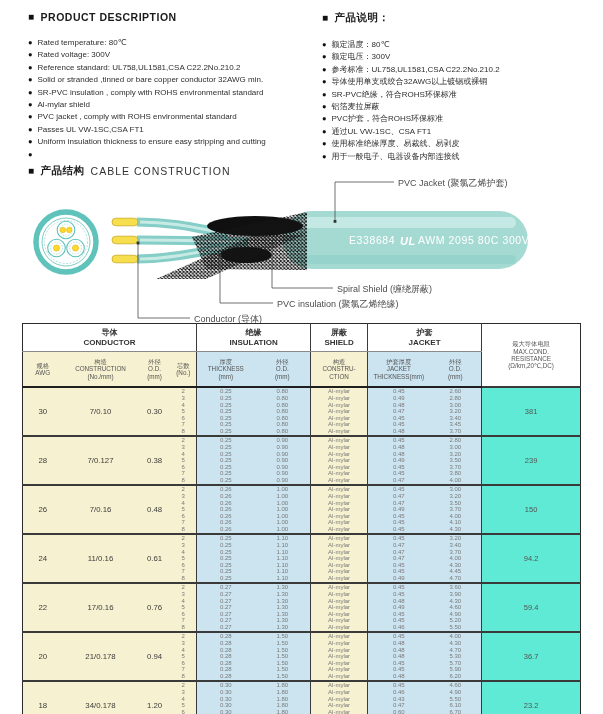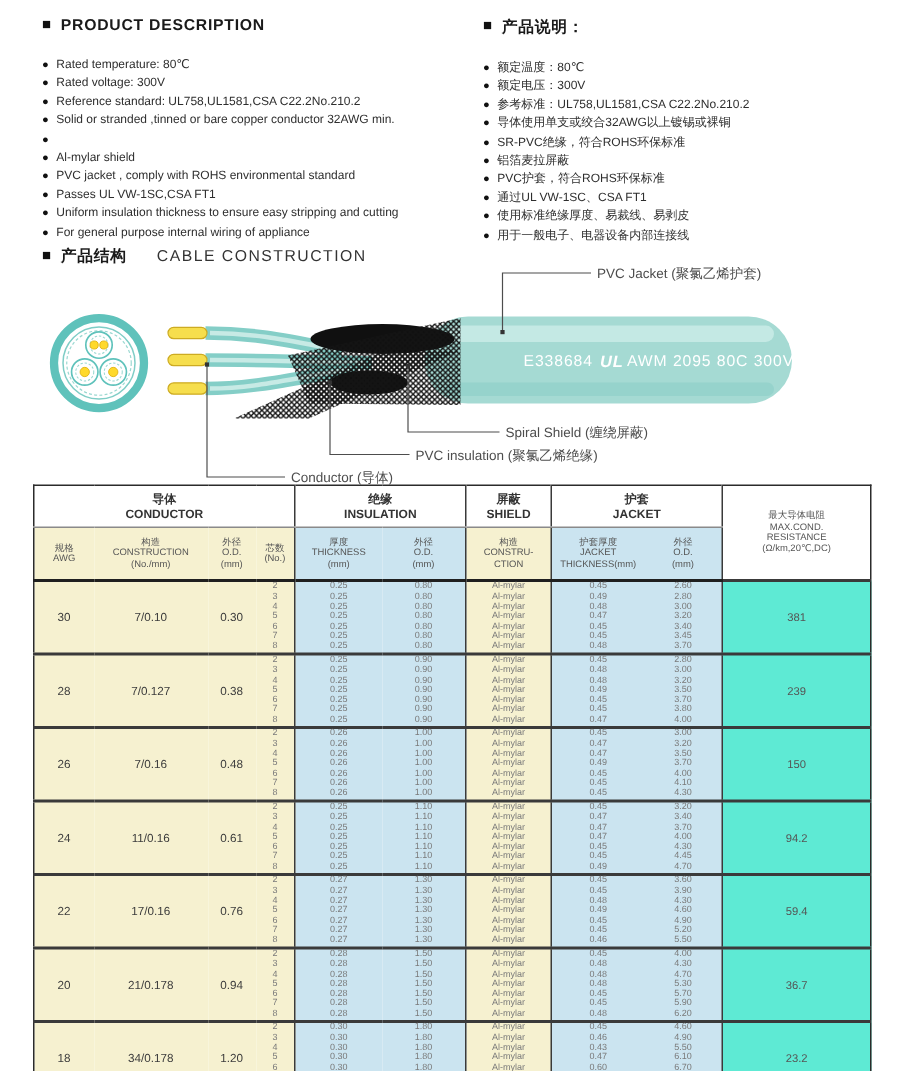--- a/index.html
+++ b/index.html
@@ -11,21 +11,21 @@
   .section-title{display:flex;align-items:center;gap:6px;font-size:10.5px;font-weight:bold;
     letter-spacing:0.5px;color:#1a1a1a;}
   .sq{font-size:10px;line-height:10px;color:#111;}
   #top-left{position:absolute;left:28px;top:11px;width:285px;}
   #top-right{position:absolute;left:322px;top:11px;width:275px;}
   ul.bullets{list-style:none;margin:14px 0 0 0;padding:0;}
   ul.bullets li{display:flex;gap:5px;font-size:8px;line-height:12.4px;color:#2e2e2e;white-space:nowrap;}
   .blt{font-size:7.5px;color:#111;}
   
   #construction-heading{position:absolute;left:28px;top:164px;}
-  #construction-heading .en{font-weight:normal;color:#333;margin-left:14px;letter-spacing:1px;}
+  #construction-heading .en{font-weight:normal;color:#333;letter-spacing:1px;}
   
   #diagram{position:absolute;left:0;top:178px;}
   
   #spec-table{position:absolute;left:22px;top:323px;width:558px;border-collapse:collapse;table-layout:fixed;}
   #spec-table th,#spec-table td{padding:0;margin:0;text-align:center;vertical-align:middle;}
   #spec-table{border:1.5px solid #2b2b2b;}
   th.group{background:#fff;font-size:8px;line-height:9.5px;font-weight:bold;color:#333;height:27px;
     white-space:pre-line;border-bottom:1px solid #8a8a8a;}
   th.sub{font-size:6.3px;line-height:7.4px;font-weight:normal;color:#555;height:34px;white-space:pre-line;}
   thead tr.subrow th{border-bottom:2.5px solid #1f1f1f;}
@@ -61,40 +61,40 @@
     <li>
         <span class="blt">●</span>
         <span>Reference standard: UL758,UL1581,CSA C22.2No.210.2</span>
       </li>
     <li>
         <span class="blt">●</span>
         <span>Solid or stranded ,tinned or bare copper conductor 32AWG min.</span>
       </li>
     <li>
         <span class="blt">●</span>
+        <span>SR-PVC insulation , comply with ROHS environmental standard</span>
       </li>
     <li>
         <span class="blt">●</span>
         <span>Al-mylar shield</span>
       </li>
     <li>
         <span class="blt">●</span>
         <span>PVC jacket , comply with ROHS environmental standard</span>
       </li>
     <li>
         <span class="blt">●</span>
         <span>Passes UL VW-1SC,CSA FT1</span>
       </li>
     <li>
         <span class="blt">●</span>
         <span>Uniform insulation thickness to ensure easy stripping and cutting</span>
       </li>
     <li>
         <span class="blt">●</span>
-        <span>For general purpose internal wiring of appliance</span>
       </li>
   </ul>
 </div>
 
 <div id="top-right">
   <div class="section-title">
     <span class="sq">■</span>
     <span>产品说明：</span>
   </div>
   <ul class="bullets">

